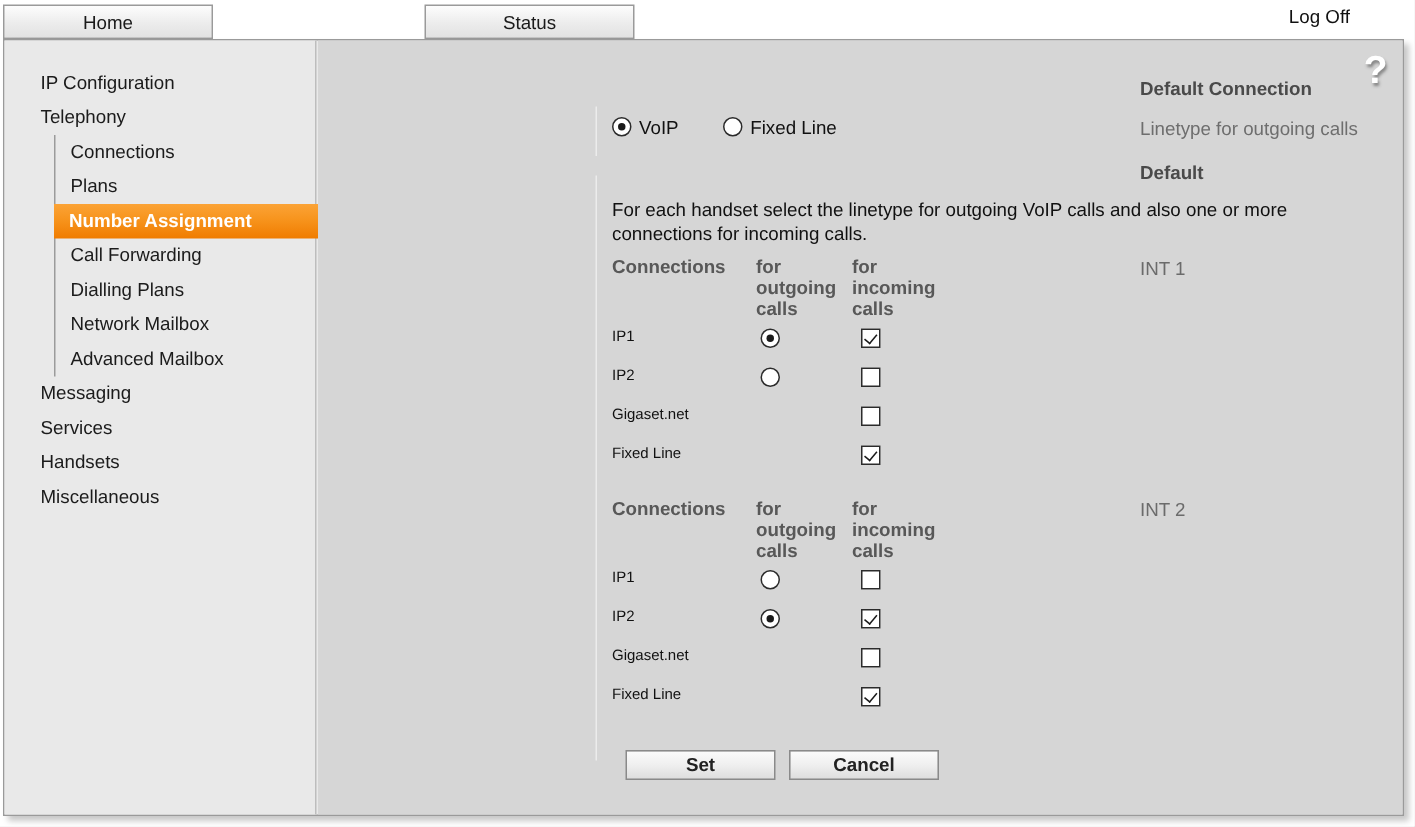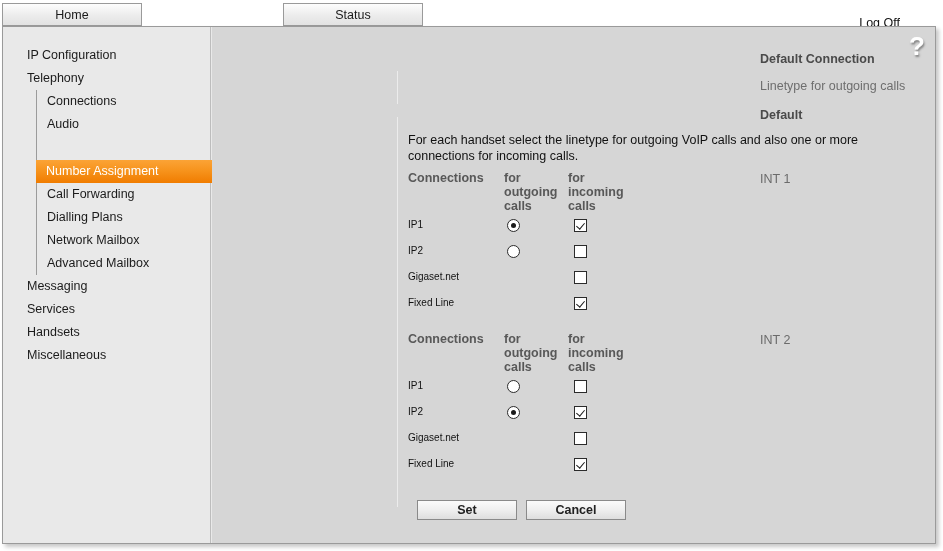--- a/index.html
+++ b/index.html
@@ -46,21 +46,21 @@
     background: linear-gradient(to bottom, #fdfdfd 0%, #efefef 60%, #e9e9e9 100%);
     border-bottom: none;
     z-index: 5;
   }
   #tab0 { left: 2px;   width: 140px; }
   #tab1 { left: 145px; width: 140px; }
   #tab2 { left: 283px; width: 140px; }
 
   .logoff {
     position: absolute;
-    right: 8px; top: 16px;
+    right: 8px; top: 4px;
     font-size: 12.5px;
     color: #111;
     cursor: pointer;
   }
 
   
   .window {
     position: absolute;
     left: 2px; top: 26px;
     width: 934px; height: 518px;
@@ -93,26 +93,25 @@
   .nav-item.level2 { padding-left: 43px; }
   .subgroup {
     position: relative;
     border-left: 1px solid #9b9b9b;
     margin-left: 33px;
   }
   .subgroup .nav-item.level2 { padding-left: 10px; }
   .nav-item.selected {
     background: linear-gradient(to bottom, #fba336 0%, #f7941d 45%, #f07c00 100%);
     color: #ffffff;
-    font-weight: normal;
+    font-weight: bold;
     margin-left: -1px;
     padding-left: 11px;
     width: 184px;
     box-sizing: border-box;
-    margin-top: 24px;
   }
 
   
   .content {
     position: absolute;
     left: 209px; top: 0;
     width: 723px; height: 516px;
     background: #d6d6d6;
   }
   .help-icon {
@@ -256,21 +255,21 @@
 
   <div class="window">
 
     <div class="sidebar">
       <div class="nav">
         <div class="nav-item level1">IP Configuration</div>
         <div class="nav-item level1">Telephony</div>
 
         <div class="subgroup">
           <div class="nav-item level2">Connections</div>
-          <div class="nav-item level2">Audio</div>
+          <div class="nav-item level2">Plans</div>
           <div class="nav-item level2 selected">Number Assignment</div>
           <div class="nav-item level2">Call Forwarding</div>
           <div class="nav-item level2">Dialling Plans</div>
           <div class="nav-item level2">Network Mailbox</div>
           <div class="nav-item level2">Advanced Mailbox</div>
         </div>
 
         <div class="nav-item level1">Messaging</div>
         <div class="nav-item level1">Services</div>
         <div class="nav-item level1">Handsets</div>
@@ -282,20 +281,25 @@
 
       <div class="help-icon">?</div>
 
       <div class="vdiv" id="vdiv-top"></div>
       <div class="vdiv" id="vdiv-main"></div>
 
       <div class="lbl-right sec-title" style="top:25px;">Default Connection</div>
 
       <div class="lbl-right field-label" style="top:52px;">Linetype for outgoing calls</div>
 
+      <div class="ctl radio-inline" style="top:51px;">
+        <span class="radio on"></span><span>VoIP</span>
+        <span class="gap"></span>
+        <span class="radio"></span><span>Fixed Line</span>
+      </div>
 
       <div class="lbl-right sec-title" style="top:81px;">Default</div>
 
       <div class="desc" style="top:105px;">For each handset select the linetype for outgoing VoIP calls and also one or more connections for incoming calls.</div>
 
       <div class="lbl-right int-label" style="top:145px;">INT 1</div>
       <div class="conn-table" style="top:144px;">
         <div class="col-head ch-conn">Connections</div>
         <div class="col-head ch-out">for outgoing calls</div>
         <div class="col-head ch-in">for incoming calls</div>

